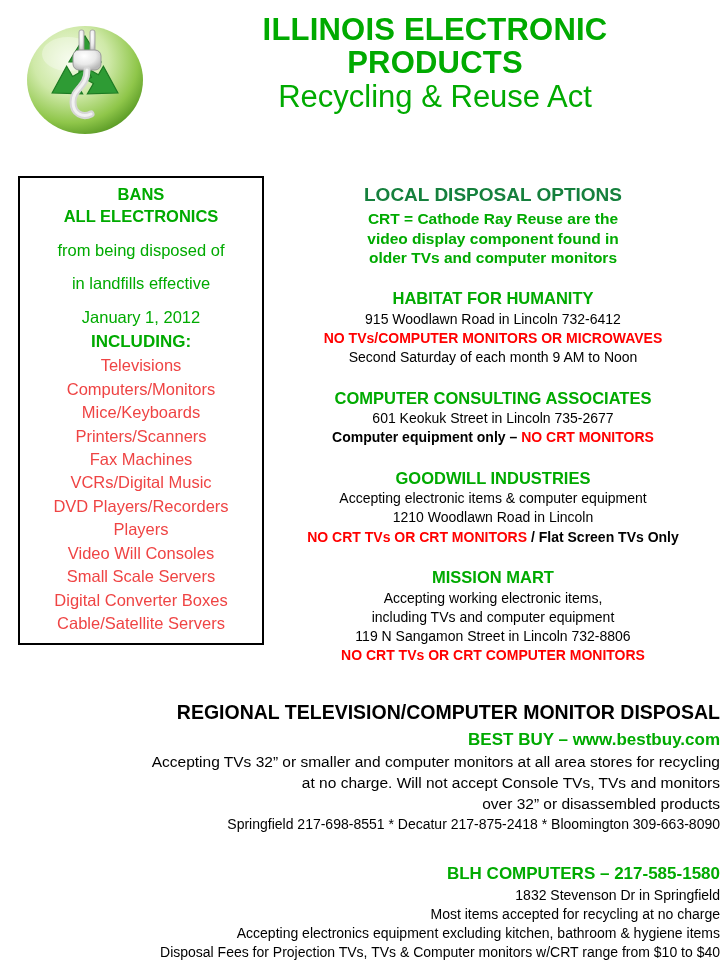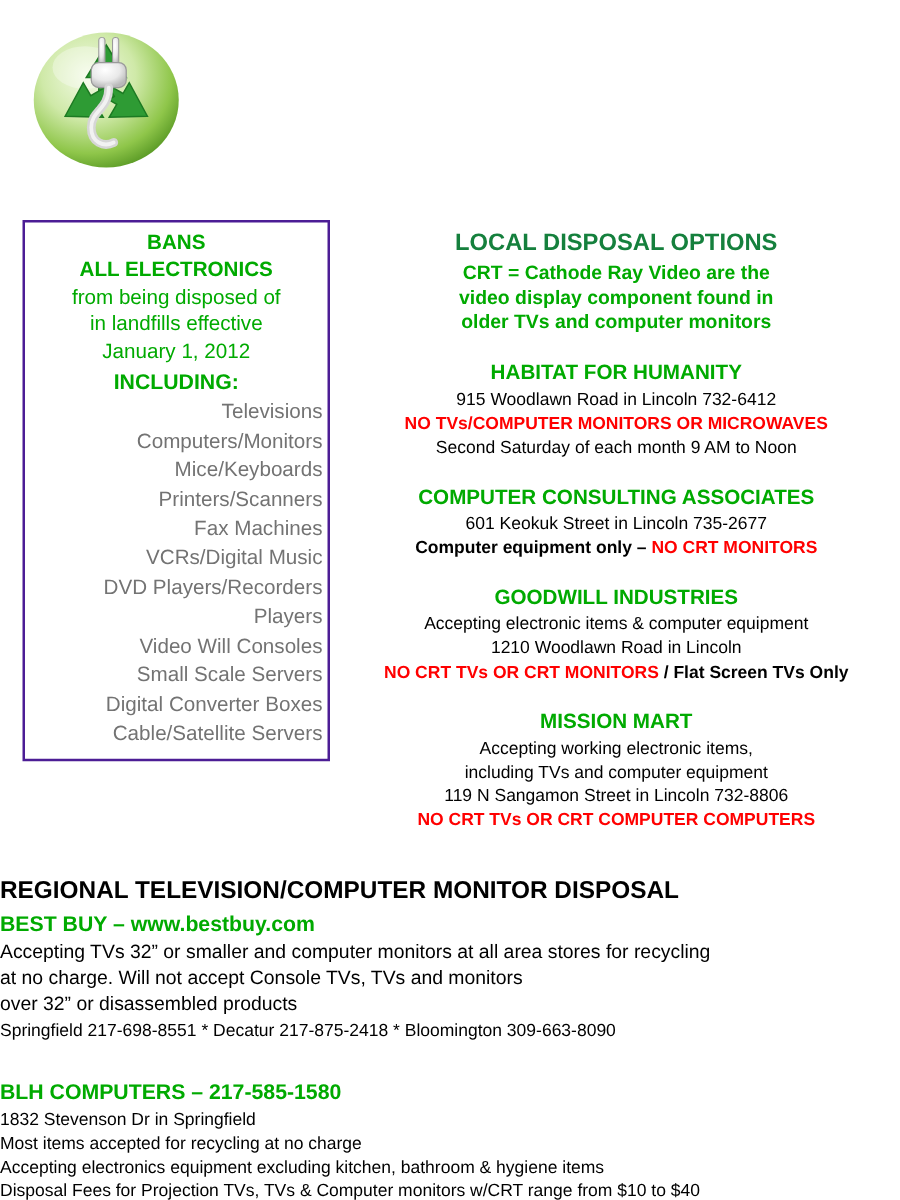--- a/index.html
+++ b/index.html
@@ -59,47 +59,47 @@
     color: #00aa00;
     line-height: 1.12;
   }
 
   
   .bans-box {
     position: absolute;
     left: 18px;
     top: 176px;
     width: 246px;
-    border: 2px solid #4c1d95;
+    border: 2px solid #000000;
     box-sizing: border-box;
     padding: 6px 4px 8px 4px;
     text-align: center;
   }
   .bans-box .b-strong {
     font-size: 16.5px;
     font-weight: bold;
     color: #00aa00;
     line-height: 1.32;
   }
   .bans-box .b-reg {
     font-size: 16.5px;
     color: #00aa00;
     line-height: 1.32;
+    margin-top: 12px;
   }
   .bans-box .b-incl {
     font-size: 17px;
     font-weight: bold;
     color: #00aa00;
     line-height: 1.5;
   }
   .bans-box .b-item {
     font-size: 16.5px;
-    color: #737373;
+    color: #ef4444;
     line-height: 1.42;
-    text-align: right;
   }
 
   
   .right-col {
     position: absolute;
     left: 278px;
     top: 150px;
     width: 430px;
     text-align: center;
   }
@@ -149,21 +149,21 @@
   .org-line-mixed .blk {
     color: #000000;
   }
 
   
   .bottom {
     position: absolute;
     left: 0;
     top: 700px;
     width: 720px;
-    text-align: left;
+    text-align: right;
   }
   .bottom-heading {
     font-size: 19.5px;
     font-weight: bold;
     color: #000000;
     line-height: 1.3;
     margin-bottom: 4px;
   }
   .store {
     margin-top: 4px;
@@ -219,20 +219,25 @@
 
           <g>
             <rect x="58" y="16" width="5" height="22" rx="2" fill="url(#plugGrad)" stroke="#9a9a9a" stroke-width="0.8"></rect>
             <rect x="69" y="16" width="5" height="22" rx="2" fill="url(#plugGrad)" stroke="#9a9a9a" stroke-width="0.8"></rect>
             <rect x="52" y="36" width="28" height="20" rx="6" fill="url(#plugGrad)" stroke="#9a9a9a" stroke-width="1"></rect>
             <path d="M66 56 C66 74, 52 74, 52 88 C52 100, 62 104, 70 100" fill="none" stroke="#d6d6d6" stroke-width="7" stroke-linecap="round"></path>
             <path d="M66 56 C66 74, 52 74, 52 88 C52 100, 62 104, 70 100" fill="none" stroke="#f2f2f2" stroke-width="3" stroke-linecap="round"></path>
           </g>
         </svg>
       </div>
+    </div>
+    <div class="title-block">
+      <div class="title-line1">ILLINOIS ELECTRONIC</div>
+      <div class="title-line1">PRODUCTS</div>
+      <div class="title-line2">Recycling &amp; Reuse Act</div>
     </div>
   </div>
 
   <div class="bans-box">
     <div class="b-strong">BANS</div>
     <div class="b-strong">ALL ELECTRONICS</div>
     <div class="b-reg">from being disposed of</div>
     <div class="b-reg">in landfills effective</div>
     <div class="b-reg">January 1, 2012</div>
     <div class="b-incl">INCLUDING:</div>
@@ -245,21 +250,21 @@
     <div class="b-item">DVD Players/Recorders</div>
     <div class="b-item">Players</div>
     <div class="b-item">Video Will Consoles</div>
     <div class="b-item">Small Scale Servers</div>
     <div class="b-item">Digital Converter Boxes</div>
     <div class="b-item">Cable/Satellite Servers</div>
   </div>
 
   <div class="right-col">
     <div class="rc-heading">LOCAL DISPOSAL OPTIONS</div>
-    <div class="crt-note">CRT = Cathode Ray Video are the</div>
+    <div class="crt-note">CRT = Cathode Ray Reuse are the</div>
     <div class="crt-note">video display component found in</div>
     <div class="crt-note">older TVs and computer monitors</div>
 
     <div class="org">
       <div class="org-name">HABITAT FOR HUMANITY</div>
       <div class="org-line">915 Woodlawn Road in Lincoln     732-6412</div>
       <div class="org-line-red">NO TVs/COMPUTER MONITORS OR MICROWAVES</div>
       <div class="org-line">Second Saturday of each month      9 AM to Noon</div>
     </div>
 
@@ -274,21 +279,21 @@
       <div class="org-line">Accepting electronic items &amp; computer equipment</div>
       <div class="org-line">1210 Woodlawn Road in Lincoln</div>
       <div class="org-line-mixed"><span class="red">NO CRT TVs OR CRT MONITORS</span><span class="blk"> / Flat Screen TVs Only</span></div>
     </div>
 
     <div class="org">
       <div class="org-name">MISSION MART</div>
       <div class="org-line">Accepting working electronic items,</div>
       <div class="org-line">including TVs and computer equipment</div>
       <div class="org-line">119 N Sangamon Street in Lincoln      732-8806</div>
-      <div class="org-line-red">NO CRT TVs OR CRT COMPUTER COMPUTERS</div>
+      <div class="org-line-red">NO CRT TVs OR CRT COMPUTER MONITORS</div>
     </div>
   </div>
 
   <div class="bottom">
     <div class="bottom-heading">REGIONAL TELEVISION/COMPUTER MONITOR DISPOSAL</div>
 
     <div class="store">
       <div class="store-name">BEST BUY – www.bestbuy.com</div>
       <div class="store-line">Accepting TVs 32” or smaller and computer monitors at all area stores for recycling</div>
       <div class="store-line">at no charge.   Will not accept Console TVs, TVs and monitors</div>

